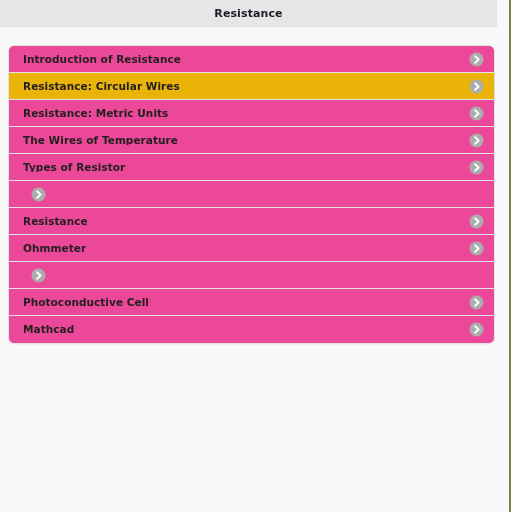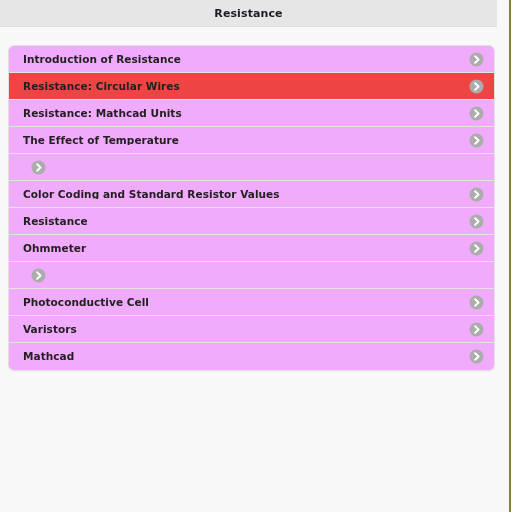--- a/index.html
+++ b/index.html
@@ -61,29 +61,29 @@
     box-shadow: 0 1px 1px rgba(0,0,0,.035);
   }
 
   .row {
     position: relative;
     display: flex;
     align-items: center;
     height: 27px;
     padding: 0 10px 0 14px;
     box-sizing: border-box;
-    background: #f0abfc;
+    background: #ec4899;
     border-bottom: 1px solid #e3e3e3;
     cursor: pointer;
   }
   .row:last-child {
     border-bottom: none;
   }
   .row.selected {
-    background: #ef4444;
+    background: #eab308;
     gap: 39px;
   }
 
   .row .label {
     flex: 1 1 auto;
     font-size: 10.5px;
     font-weight: bold;
     color: #242021;
     line-height: 1;
     white-space: nowrap;
@@ -127,47 +127,47 @@
       <div class="row selected">
         <span class="label">Resistance: Circular Wires</span>
         <span class="chevron">
           <svg viewBox="0 0 15 15" xmlns="http://www.w3.org/2000/svg">
             <circle cx="7.5" cy="7.5" r="7" fill="#acacac"></circle>
             <path d="M6.1 4.2 L9.6 7.5 L6.1 10.8" fill="none" stroke="#ffffff" stroke-width="1.9" stroke-linecap="round" stroke-linejoin="round"></path>
           </svg>
         </span>
       </div>
       <div class="row">
-        <span class="label">Resistance: Mathcad Units</span>
-        <span class="chevron">
-          <svg viewBox="0 0 15 15" xmlns="http://www.w3.org/2000/svg">
-            <circle cx="7.5" cy="7.5" r="7" fill="#acacac"></circle>
-            <path d="M6.1 4.2 L9.6 7.5 L6.1 10.8" fill="none" stroke="#ffffff" stroke-width="1.9" stroke-linecap="round" stroke-linejoin="round"></path>
-          </svg>
-        </span>
-      </div>
-      <div class="row">
-        <span class="label">The Effect of Temperature</span>
-        <span class="chevron">
-          <svg viewBox="0 0 15 15" xmlns="http://www.w3.org/2000/svg">
-            <circle cx="7.5" cy="7.5" r="7" fill="#acacac"></circle>
-            <path d="M6.1 4.2 L9.6 7.5 L6.1 10.8" fill="none" stroke="#ffffff" stroke-width="1.9" stroke-linecap="round" stroke-linejoin="round"></path>
-          </svg>
-        </span>
-      </div>
-      <div class="row">
-        <span class="chevron">
-          <svg viewBox="0 0 15 15" xmlns="http://www.w3.org/2000/svg">
-            <circle cx="7.5" cy="7.5" r="7" fill="#acacac"></circle>
-            <path d="M6.1 4.2 L9.6 7.5 L6.1 10.8" fill="none" stroke="#ffffff" stroke-width="1.9" stroke-linecap="round" stroke-linejoin="round"></path>
-          </svg>
-        </span>
-      </div>
-      <div class="row">
-        <span class="label">Color Coding and Standard Resistor Values</span>
+        <span class="label">Resistance: Metric Units</span>
+        <span class="chevron">
+          <svg viewBox="0 0 15 15" xmlns="http://www.w3.org/2000/svg">
+            <circle cx="7.5" cy="7.5" r="7" fill="#acacac"></circle>
+            <path d="M6.1 4.2 L9.6 7.5 L6.1 10.8" fill="none" stroke="#ffffff" stroke-width="1.9" stroke-linecap="round" stroke-linejoin="round"></path>
+          </svg>
+        </span>
+      </div>
+      <div class="row">
+        <span class="label">The Wires of Temperature</span>
+        <span class="chevron">
+          <svg viewBox="0 0 15 15" xmlns="http://www.w3.org/2000/svg">
+            <circle cx="7.5" cy="7.5" r="7" fill="#acacac"></circle>
+            <path d="M6.1 4.2 L9.6 7.5 L6.1 10.8" fill="none" stroke="#ffffff" stroke-width="1.9" stroke-linecap="round" stroke-linejoin="round"></path>
+          </svg>
+        </span>
+      </div>
+      <div class="row">
+        <span class="label">Types of Resistor</span>
+        <span class="chevron">
+          <svg viewBox="0 0 15 15" xmlns="http://www.w3.org/2000/svg">
+            <circle cx="7.5" cy="7.5" r="7" fill="#acacac"></circle>
+            <path d="M6.1 4.2 L9.6 7.5 L6.1 10.8" fill="none" stroke="#ffffff" stroke-width="1.9" stroke-linecap="round" stroke-linejoin="round"></path>
+          </svg>
+        </span>
+      </div>
+      <div class="row">
         <span class="chevron">
           <svg viewBox="0 0 15 15" xmlns="http://www.w3.org/2000/svg">
             <circle cx="7.5" cy="7.5" r="7" fill="#acacac"></circle>
             <path d="M6.1 4.2 L9.6 7.5 L6.1 10.8" fill="none" stroke="#ffffff" stroke-width="1.9" stroke-linecap="round" stroke-linejoin="round"></path>
           </svg>
         </span>
       </div>
       <div class="row">
         <span class="label">Resistance</span>
         <span class="chevron">
@@ -197,29 +197,20 @@
       <div class="row">
         <span class="label">Photoconductive Cell</span>
         <span class="chevron">
           <svg viewBox="0 0 15 15" xmlns="http://www.w3.org/2000/svg">
             <circle cx="7.5" cy="7.5" r="7" fill="#acacac"></circle>
             <path d="M6.1 4.2 L9.6 7.5 L6.1 10.8" fill="none" stroke="#ffffff" stroke-width="1.9" stroke-linecap="round" stroke-linejoin="round"></path>
           </svg>
         </span>
       </div>
       <div class="row">
-        <span class="label">Varistors</span>
-        <span class="chevron">
-          <svg viewBox="0 0 15 15" xmlns="http://www.w3.org/2000/svg">
-            <circle cx="7.5" cy="7.5" r="7" fill="#acacac"></circle>
-            <path d="M6.1 4.2 L9.6 7.5 L6.1 10.8" fill="none" stroke="#ffffff" stroke-width="1.9" stroke-linecap="round" stroke-linejoin="round"></path>
-          </svg>
-        </span>
-      </div>
-      <div class="row">
         <span class="label">Mathcad</span>
         <span class="chevron">
           <svg viewBox="0 0 15 15" xmlns="http://www.w3.org/2000/svg">
             <circle cx="7.5" cy="7.5" r="7" fill="#acacac"></circle>
             <path d="M6.1 4.2 L9.6 7.5 L6.1 10.8" fill="none" stroke="#ffffff" stroke-width="1.9" stroke-linecap="round" stroke-linejoin="round"></path>
           </svg>
         </span>
       </div>
     </div>
 

